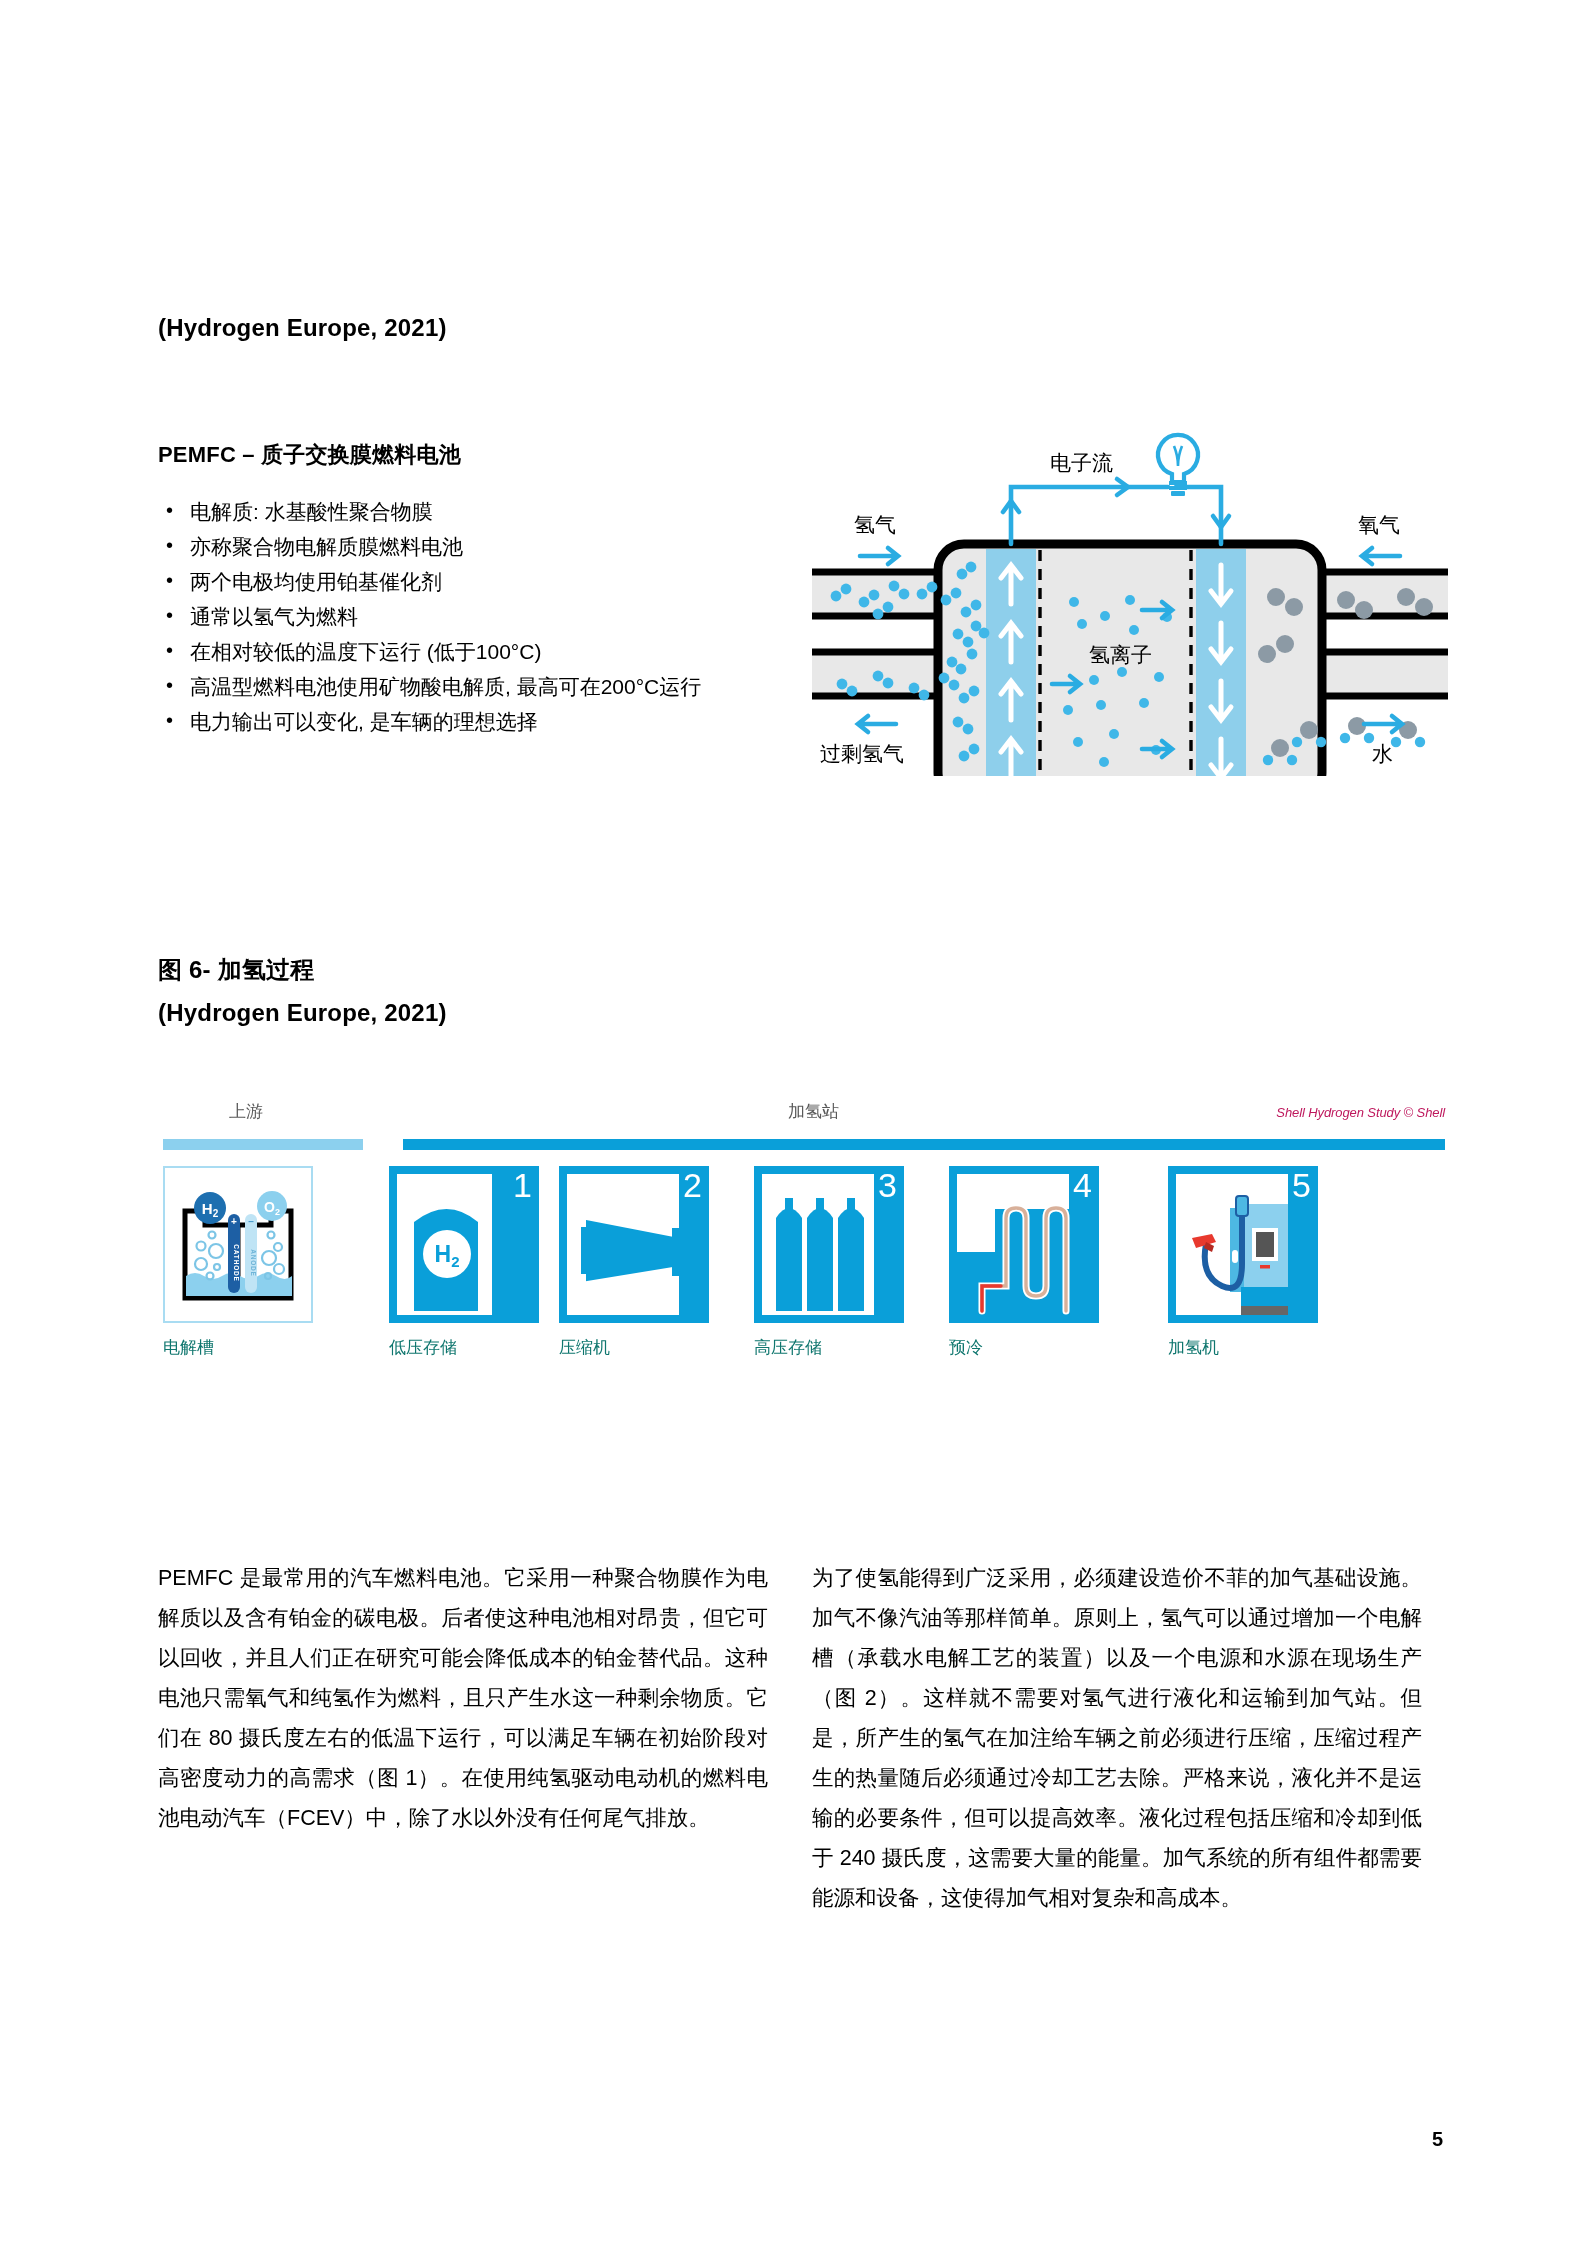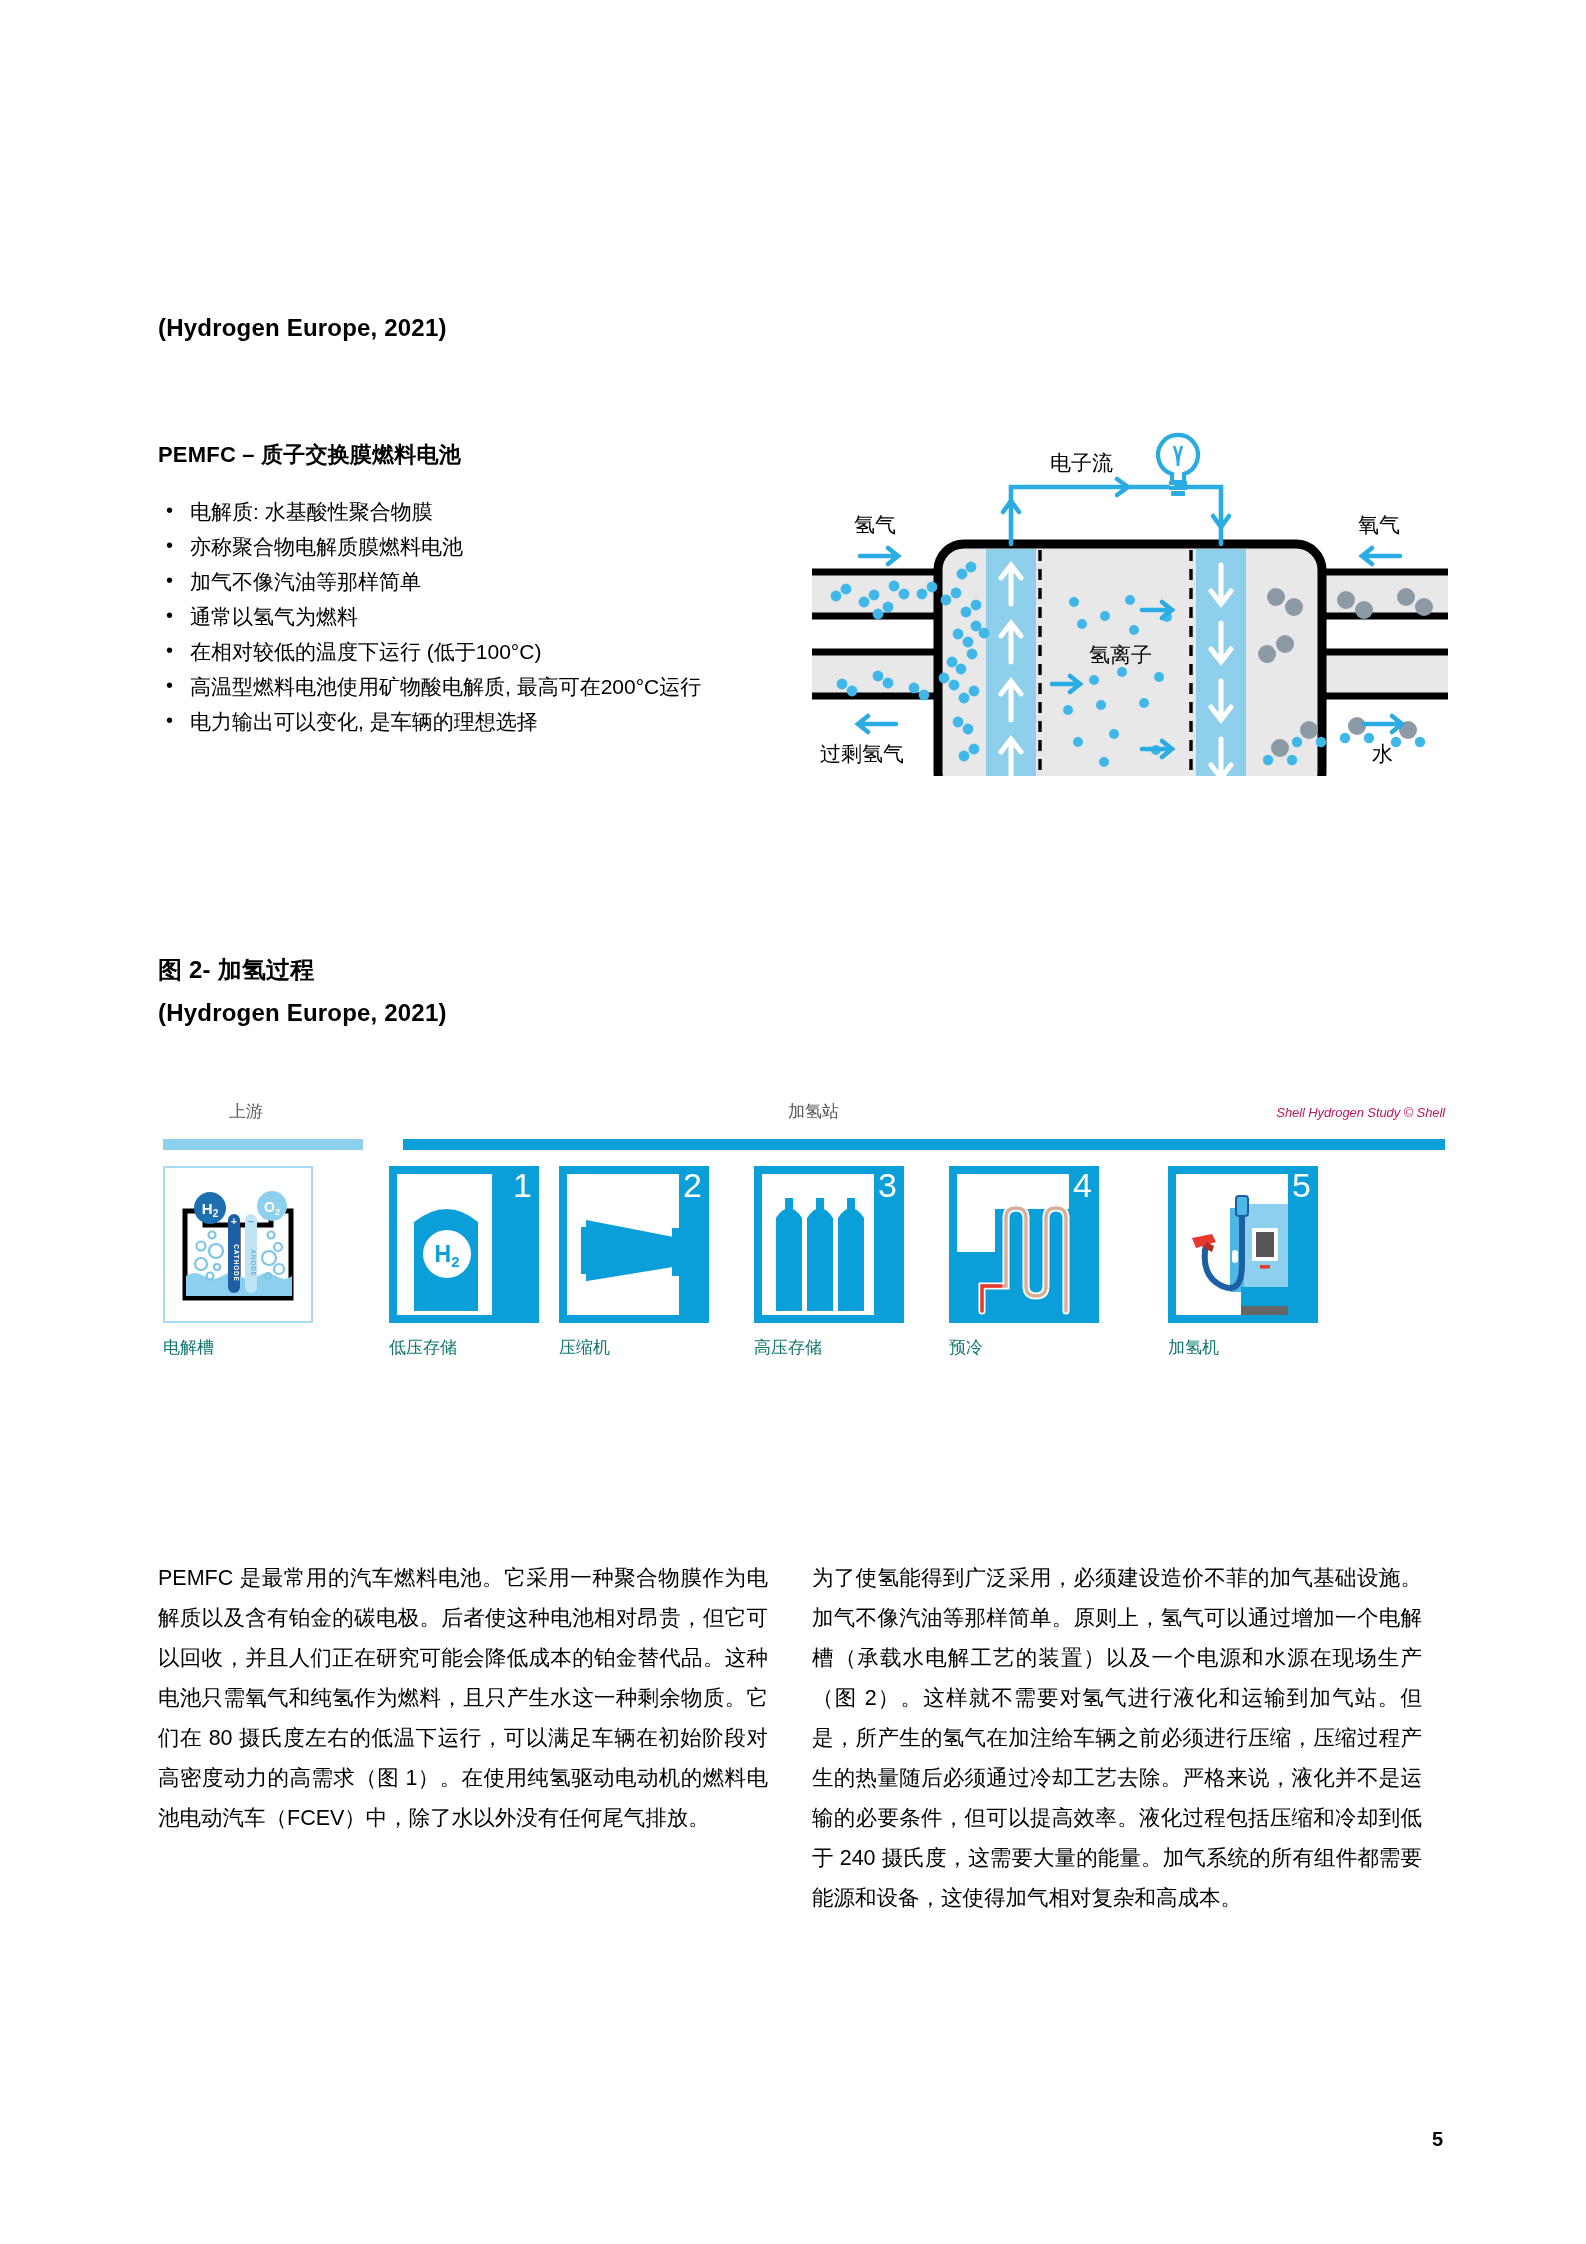--- a/index.html
+++ b/index.html
@@ -190,21 +190,21 @@
 
   <div class="fig1-caption">
     <div class="cap-line">(Hydrogen Europe, 2021)</div>
   </div>
 
   <div class="pemfc-heading">PEMFC – 质子交换膜燃料电池</div>
 
   <ul class="bullets">
     <li>电解质: 水基酸性聚合物膜</li>
     <li>亦称聚合物电解质膜燃料电池</li>
-    <li>加气不像汽油等那样简单</li>
+    <li>两个电极均使用铂基催化剂</li>
     <li>通常以氢气为燃料</li>
     <li>在相对较低的温度下运行 (低于100°C)</li>
     <li>高温型燃料电池使用矿物酸电解质, 最高可在200°C运行</li>
     <li>电力输出可以变化, 是车辆的理想选择</li>
   </ul>
 
   <div class="fig1-diagram">
     <svg width="636" height="372" viewBox="0 0 636 372" xmlns="http://www.w3.org/2000/svg">
       <defs>
         <marker id="arrB" markerWidth="9" markerHeight="9" refX="6" refY="4.5" orient="auto">
@@ -371,21 +371,21 @@
       <text x="8" y="357" font-family="'Liberation Sans',sans-serif" font-size="21" fill="#000">过剩氢气</text>
       <text x="560" y="357" font-family="'Liberation Sans',sans-serif" font-size="21" fill="#000">水</text>
       <text x="277" y="258" font-family="'Liberation Sans',sans-serif" font-size="21" fill="#000">氢离子</text>
       <text x="178" y="382" font-family="'Liberation Sans',sans-serif" font-size="21" font-weight="bold" fill="#000" dy="12">阳极</text>
       <text x="273" y="382" font-family="'Liberation Sans',sans-serif" font-size="21" fill="#000" dy="12">电解质</text>
       <text x="388" y="382" font-family="'Liberation Sans',sans-serif" font-size="21" font-weight="bold" fill="#000" dy="12">阴极</text>
     </svg>
   </div>
 
   <div class="fig2-caption">
-    <div class="cap-line">图 2- 加氢过程</div>
+    <div class="cap-line">图 6- 加氢过程</div>
     <div class="cap-line">(Hydrogen Europe, 2021)</div>
   </div>
 
   <div class="fig2">
     <div class="fig2-header">
       <div class="fig2-seglabel" style="left:66px;">上游</div>
       <div class="fig2-seglabel" style="left:625px;">加氢站</div>
       <div class="fig2-credit">Shell Hydrogen Study © Shell</div>
       <div class="fig2-bar bar-upstream"></div>
       <div class="fig2-bar bar-station"></div>

